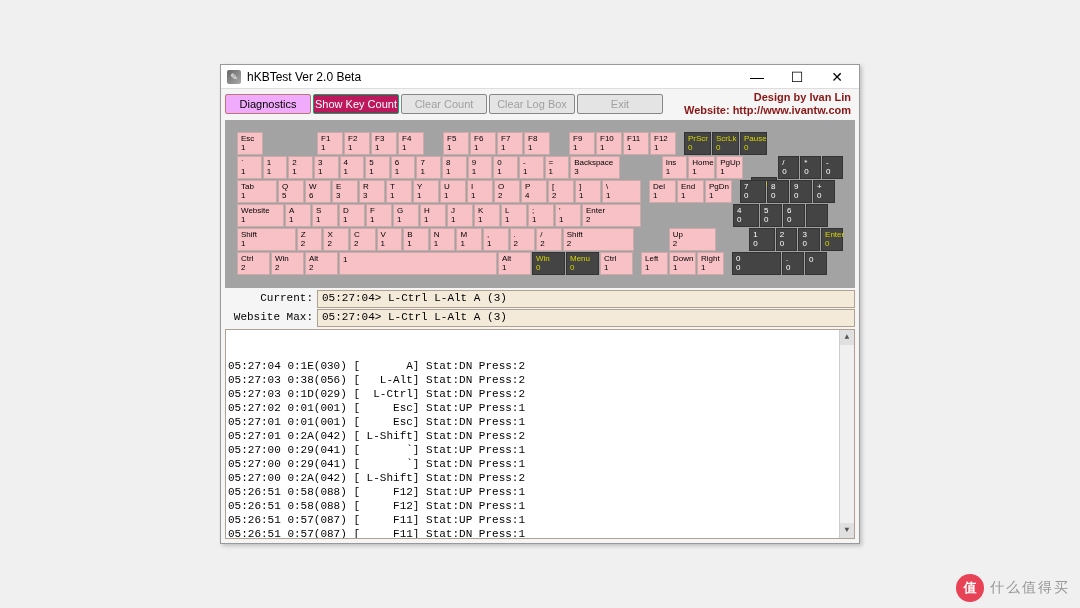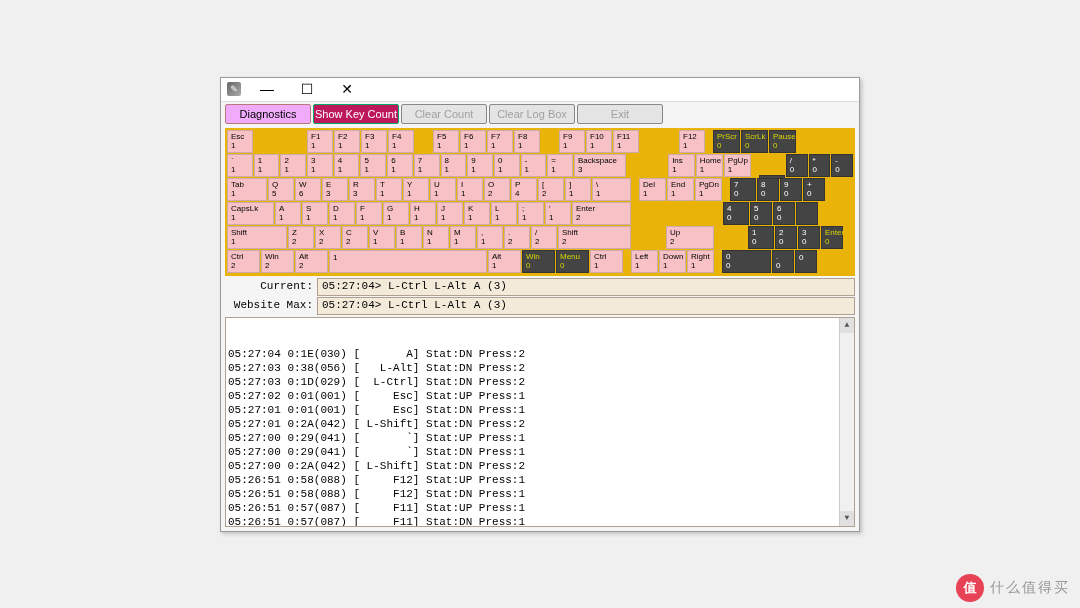--- a/index.html
+++ b/index.html
@@ -65,23 +65,23 @@
   .credits {
     margin-left: auto;
     text-align: right;
     font-size: 11px;
     line-height: 1.1;
     padding-right: 4px;
   }
   .credits .l1 { color: #8a1616; font-weight: bold; }
   .credits .l2 { color: #8a1616; font-weight: bold; }
   .kbd-panel {
-    background: #eab308;
+    background: #a3a3a3;
     margin: 2px 4px;
-    padding: 2px;
+    padding: 12px;
   }
   .krow { display: flex; height: 23px; gap: 1px; margin-bottom: 1px; }
   .key {
     background: #444;
     color: #fff;
     font-size: 8px;
     line-height: 1.0;
     padding: 2px 3px 0 3px;
     position: relative;
     display: flex; flex-direction: column;
@@ -157,31 +157,36 @@
   }
   .wm-text { color: #888; font-size: 14px; letter-spacing: 2px; }
 </style>
 </head>
 <body>
 
 <div class="window">
 
   <div class="titlebar">
     <div class="title-icon">✎</div>
+    <div class="title-text">hKBTest Ver 2.0 Beta</div>
     <div class="sysbtn">—</div>
     <div class="sysbtn">☐</div>
     <div class="sysbtn close">✕</div>
   </div>
 
   <div class="toolbar-row">
     <div class="toolbar-btn pink">Diagnostics</div>
     <div class="toolbar-btn green">Show Key Count</div>
     <div class="toolbar-btn dis">Clear Count</div>
     <div class="toolbar-btn dis">Clear Log Box</div>
     <div class="toolbar-btn dis">Exit</div>
+    <div class="credits">
+      <div class="l1">Design by Ivan Lin</div>
+      <div class="l2">Website: http://www.ivantw.com</div>
+    </div>
   </div>
 
   <div class="kbd-panel">
     <div class="krow">
         <div class="key p" style="width: 26px;">
           <div class="lbl">Esc</div>
           <div class="cnt">1</div>
         </div>
         <div class="key spacer" style="width: 52px;"></div>
         <div class="key p" style="width: 26px;">
@@ -223,21 +228,21 @@
           <div class="cnt">1</div>
         </div>
         <div class="key p" style="width: 26px;">
           <div class="lbl">F10</div>
           <div class="cnt">1</div>
         </div>
         <div class="key p" style="width: 26px;">
           <div class="lbl">F11</div>
           <div class="cnt">1</div>
         </div>
-        <div class="key p" style="width: 26px; margin-left: 39px;">
+        <div class="key p" style="width: 26px;">
           <div class="lbl">F12</div>
           <div class="cnt">1</div>
         </div>
         <div class="key spacer" style="width: 4px;"></div>
         <div class="key y" style="width: 27px;">
           <div class="lbl">PrScr</div>
           <div class="cnt">0</div>
         </div>
         <div class="key y" style="width: 27px;">
           <div class="lbl">ScrLk</div>
@@ -419,21 +424,21 @@
           <div class="lbl">9</div>
           <div class="cnt">0</div>
         </div>
         <div class="key" style="width: 22px;">
           <div class="lbl">+</div>
           <div class="cnt">0</div>
         </div>
       </div>
     <div class="krow">
         <div class="key p" style="width: 47px;">
-          <div class="lbl">CapsLk</div>
+          <div class="lbl">Website</div>
           <div class="cnt">1</div>
         </div>
         <div class="key p" style="width: 26px;">
           <div class="lbl">A</div>
           <div class="cnt">1</div>
         </div>
         <div class="key p" style="width: 26px;">
           <div class="lbl">S</div>
           <div class="cnt">1</div>
         </div>

